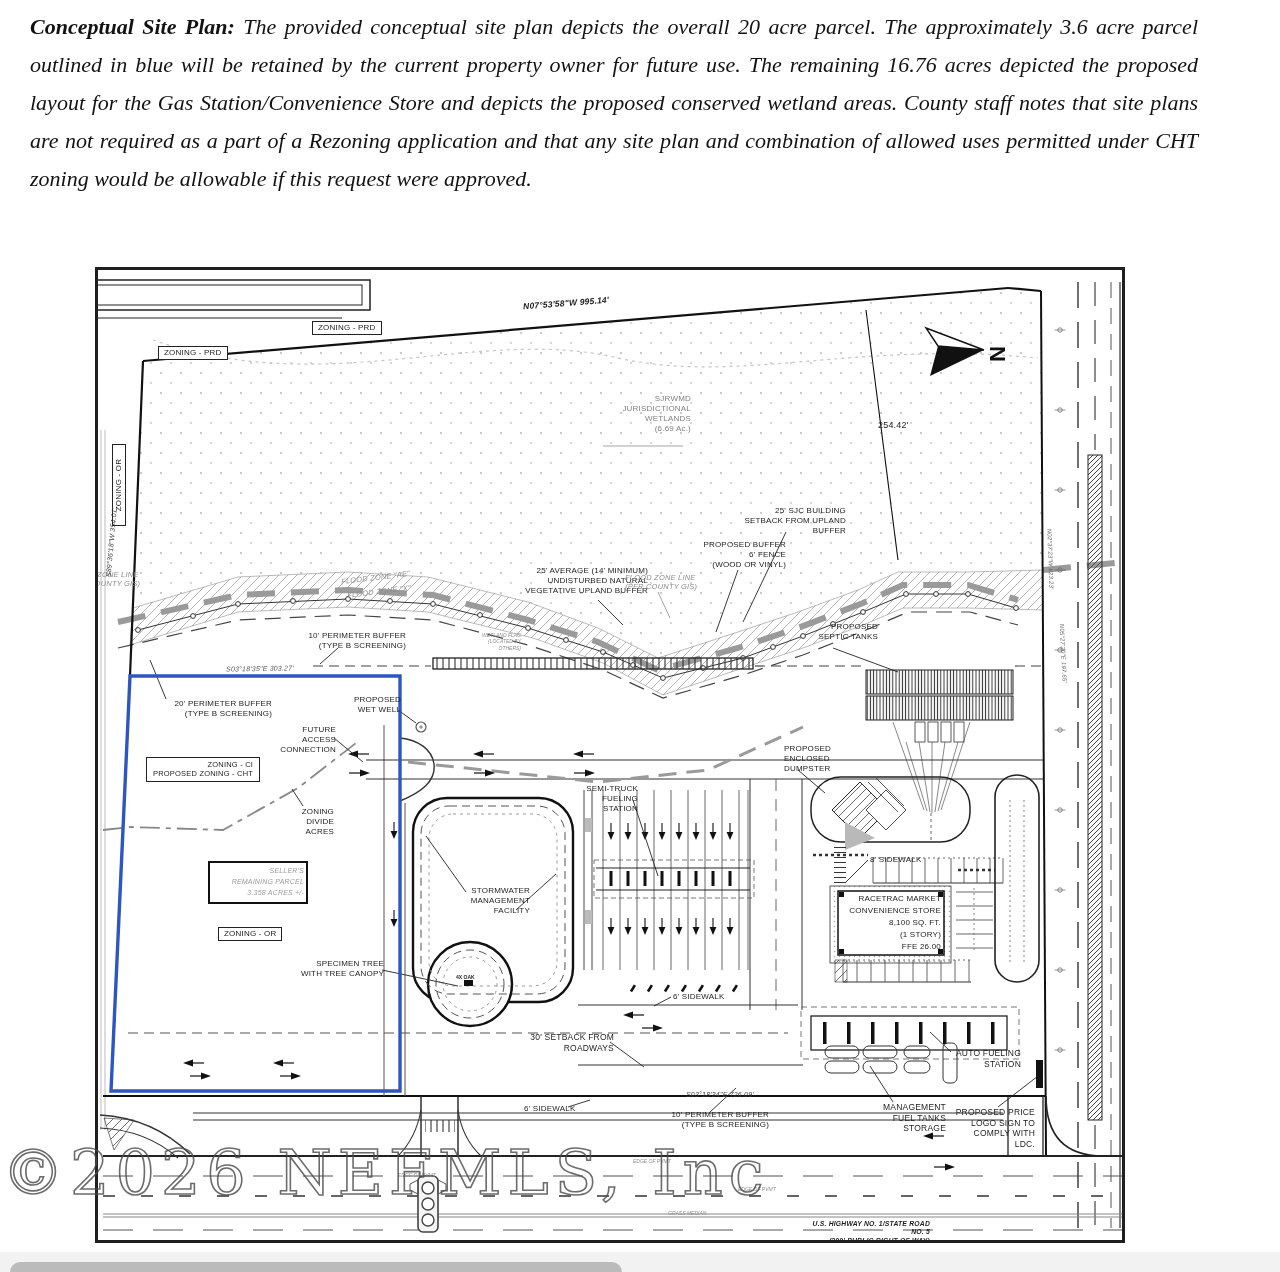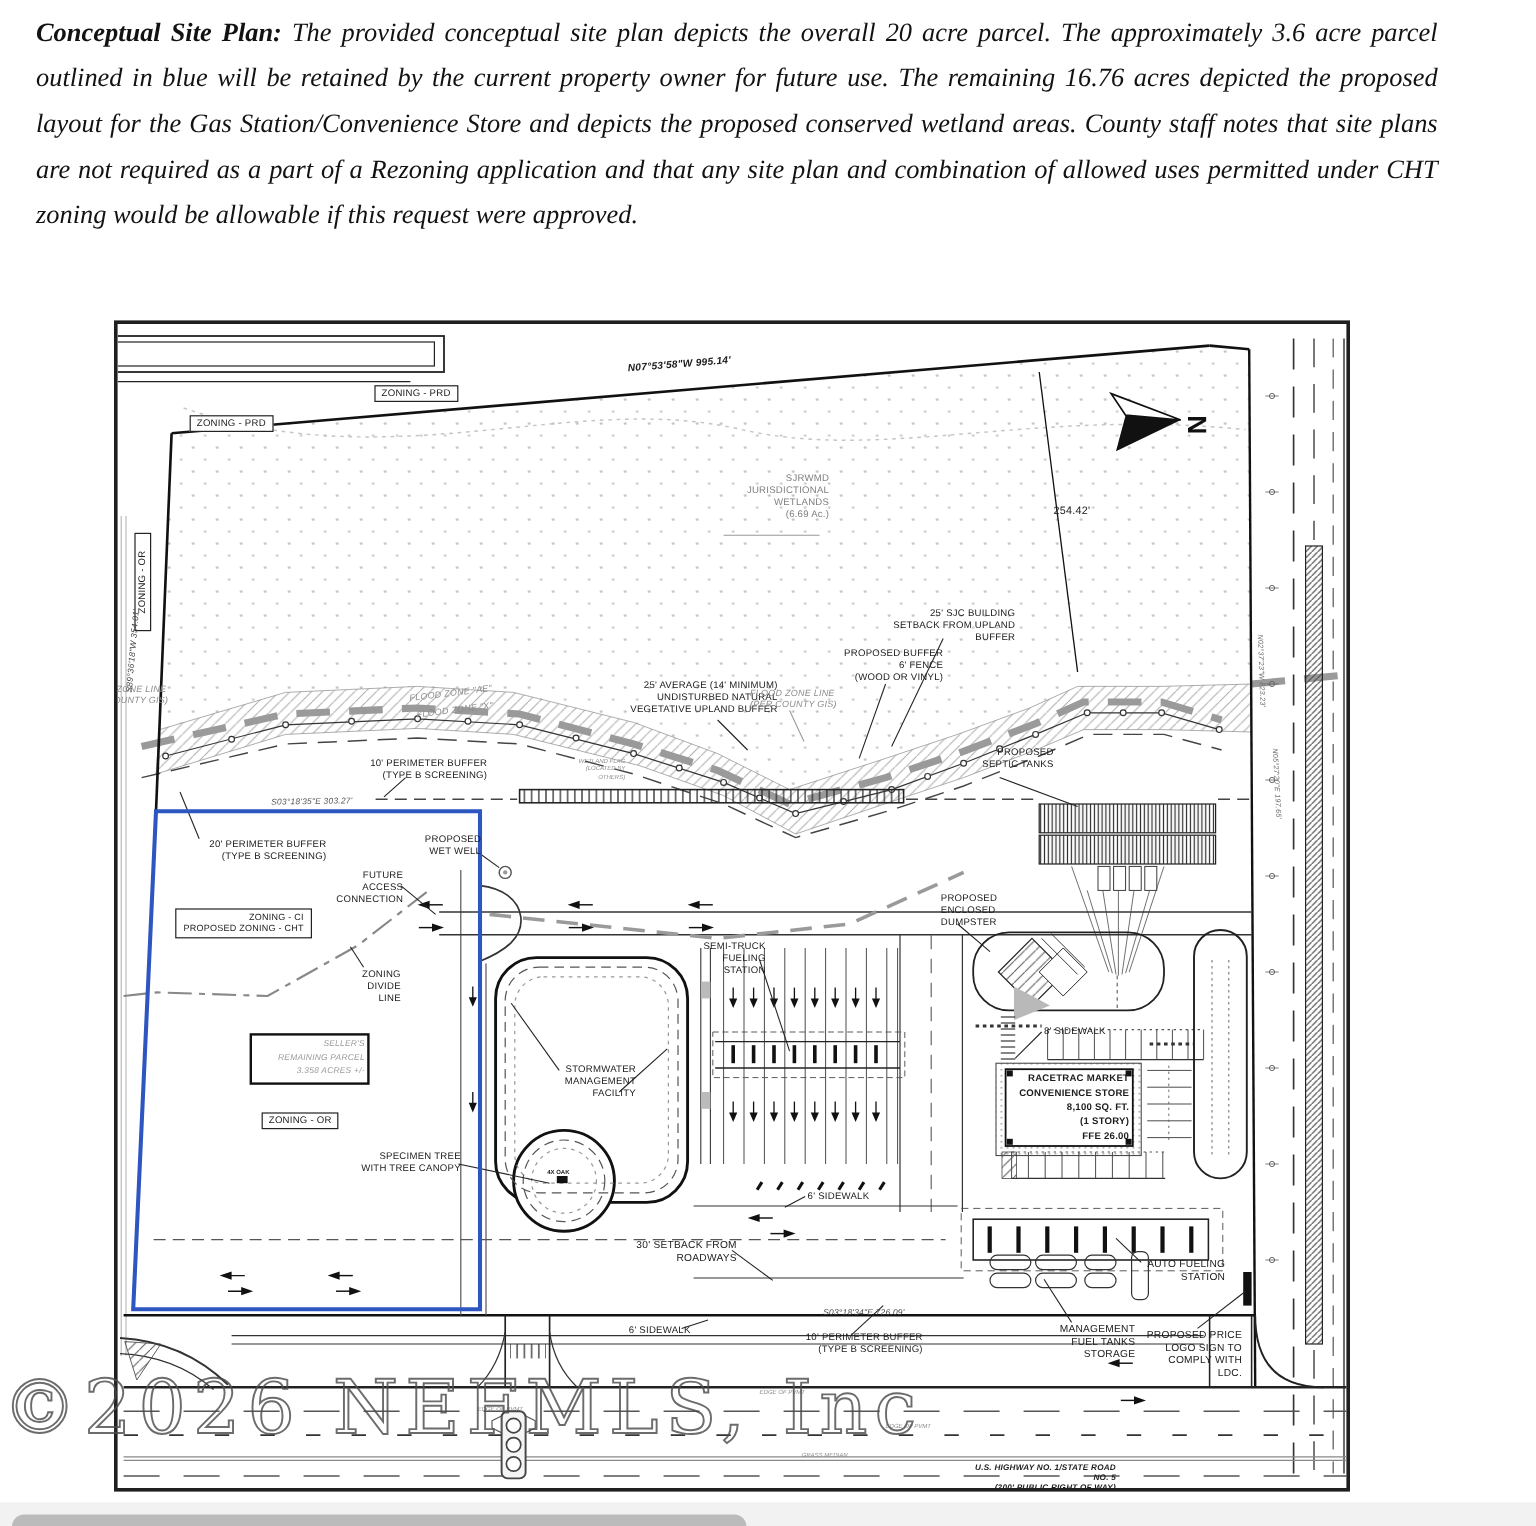--- a/index.html
+++ b/index.html
@@ -427,35 +427,35 @@
 (TYPE B SCREENING)</div>
   <div class="lbl c" style="left:247px;top:425px;width:56px">PROPOSED
 WET WELL</div>
   <div class="lbl c" style="left:176px;top:455px;width:62px">FUTURE
 ACCESS
 CONNECTION</div>
   <div class="lbl boxed c" style="left:48px;top:487px;white-space:pre-line;font-size:7.5px;padding:2px 6px">ZONING - CI
 PROPOSED ZONING - CHT</div>
   <div class="lbl c" style="left:192px;top:537px;width:44px">ZONING
 DIVIDE
-LINE</div>
+ACRES</div>
   <div class="lbl c" style="left:480px;top:514px;width:60px">SEMI-TRUCK
 FUELING
 STATION</div>
   <div class="lbl" style="left:686px;top:474px;width:64px">PROPOSED
 ENCLOSED
 DUMPSTER</div>
   <div class="lbl c" style="left:362px;top:616px;width:70px">STORMWATER
 MANAGEMENT
 FACILITY</div>
   <div class="lbl boxed2 c it" style="left:110px;top:591px;width:92px;padding:3px 2px;color:#9a9a9a;font-size:7px;line-height:1.55">SELLER'S
 REMAINING PARCEL
 3.358 ACRES +/-</div>
   <div class="lbl" style="left:772px;top:585px">8' SIDEWALK</div>
-  <div class="lbl c" style="left:739px;top:623px;width:104px;font-weight:bold;line-height:12px">RACETRAC MARKET
+  <div class="lbl c" style="left:739px;top:623px;width:104px;font-weight:normal;line-height:12px">RACETRAC MARKET
 CONVENIENCE STORE
 8,100 SQ. FT.
 (1 STORY)
 FFE 26.00</div>
   <div class="lbl boxed" style="left:120px;top:657px">ZONING - OR</div>
   <div class="lbl c" style="left:200px;top:689px;width:86px">SPECIMEN TREE
 WITH TREE CANOPY</div>
   <div class="lbl" style="left:575px;top:722px">6' SIDEWALK</div>
   <div class="lbl c" style="left:428px;top:762px;width:88px;font-size:8.5px">30' SETBACK FROM
 ROADWAYS</div>

